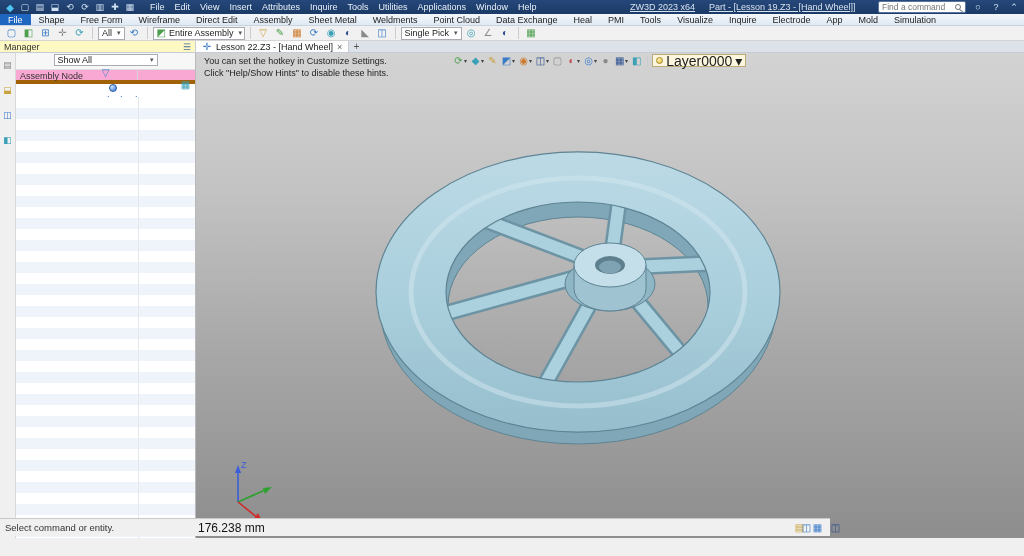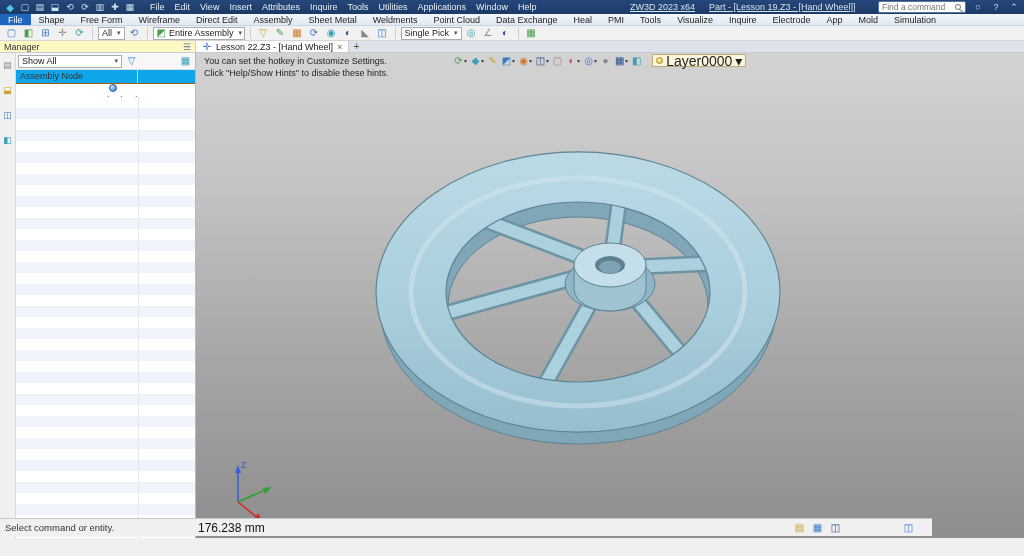--- a/index.html
+++ b/index.html
@@ -55,23 +55,23 @@
 
   
   .main { position:absolute; left:0; top:53px; width:1024px; height:485px; }
   .side-strip { position:absolute; left:0; top:0; width:16px; height:100%; background:#f0f0f0;
     border-right:1px solid #d8d8d8; display:flex; flex-direction:column; align-items:center; padding-top:6px; gap:13px; }
   .side-strip .ticon { width:12px; height:12px; font-size:9px; }
 
   .manager { position:absolute; left:16px; top:0; width:180px; height:100%; background:#fff;
     border-right:1px solid #b9b9b9; }
   .mgr-controls { height:17px; display:flex; align-items:center; gap:2px; padding:1px 2px;
-    background:#f7f7f7; border-bottom:1px solid #ddd; }
+    background:#f7f7f7; border-bottom:1px solid #ddd;flex-direction:column; }
   .mgr-controls .select { width:104px; }
-  .mgr-grid-header { display:flex; height:14px; background:#0ea5e9; border-bottom:1px solid #a16207; font-size:9px; color:#333; }
+  .mgr-grid-header { display:flex; height:14px; background:#f9a8d4; border-bottom:4px solid #a16207; font-size:9px; color:#333; }
   .mgr-grid-header .cell1 { width:122px; border-right:1px solid #d5d5d5; padding:1px 0 0 4px; }
   .mgr-node { height:13px; display:flex; align-items:center; gap:3px; padding-left:14px; background:#fff;flex-direction:column; }
   .node-ball { width:8px; height:8px; border-radius:50%; flex:none;
     background:radial-gradient(circle at 30% 30%, #cfe6ff, #2f6fd0); border:1px solid #2a5cab; }
   .mgr-node span { font-size:9px; color:#1a56c4; }
   .mgr-stripes { position:absolute; left:0; top:44px; bottom:0; width:100%;
     background:repeating-linear-gradient(180deg, #ffffff 0px, #ffffff 11px, #eef4fa 11px, #eef4fa 22px); }
   .mgr-vline { position:absolute; left:122px; top:0; bottom:0; width:1px; background:#e3e8ee; }
 
   
@@ -81,21 +81,21 @@
   .vtoolbar { position:absolute; left:256px; top:1px; display:flex; align-items:center; gap:1px; }
   .vtoolbar .ticon { width:13px; }
   .vtoolbar .dd { font-size:6px; color:#444; margin:0 1px 0 -2px; }
   .layerbox { display:inline-flex; align-items:center; gap:3px; background:#fdf6df; border:1px solid #b9ac79;
     height:13px; padding:0 3px; font-size:14px; }
   .bulb { width:7px; height:7px; border-radius:50%; background:radial-gradient(circle at 35% 30%,#fff3a8,#e3b93c); border:1px solid #a9892c; }
   .model-svg { position:absolute; left:0; top:0; }
   .triad-svg { position:absolute; left:14px; bottom:10px; }
 
   
-  .statusbar { position:absolute; left:0; top:518px; width:932px; height:18px; background:#f0f0f0;
+  .statusbar { position:absolute; left:0; top:518px; width:830px; height:18px; background:#f0f0f0;
     border-top:1px solid #c9c9c9; font-size:9.5px; color:#333; }
   .statusbar .msg { position:absolute; left:5px; top:3px; }
   .statusbar .measure { position:absolute; left:198px; top:2px; color:#111; font-size:12px; }
   .status-icons { position:absolute; left:792px; top:2px; display:flex; gap:3px; }
   .status-right { position:absolute; right:16px; top:2px; display:flex; gap:3px; }
 </style>
 </head>
 <body>
 
 <div id="app">

